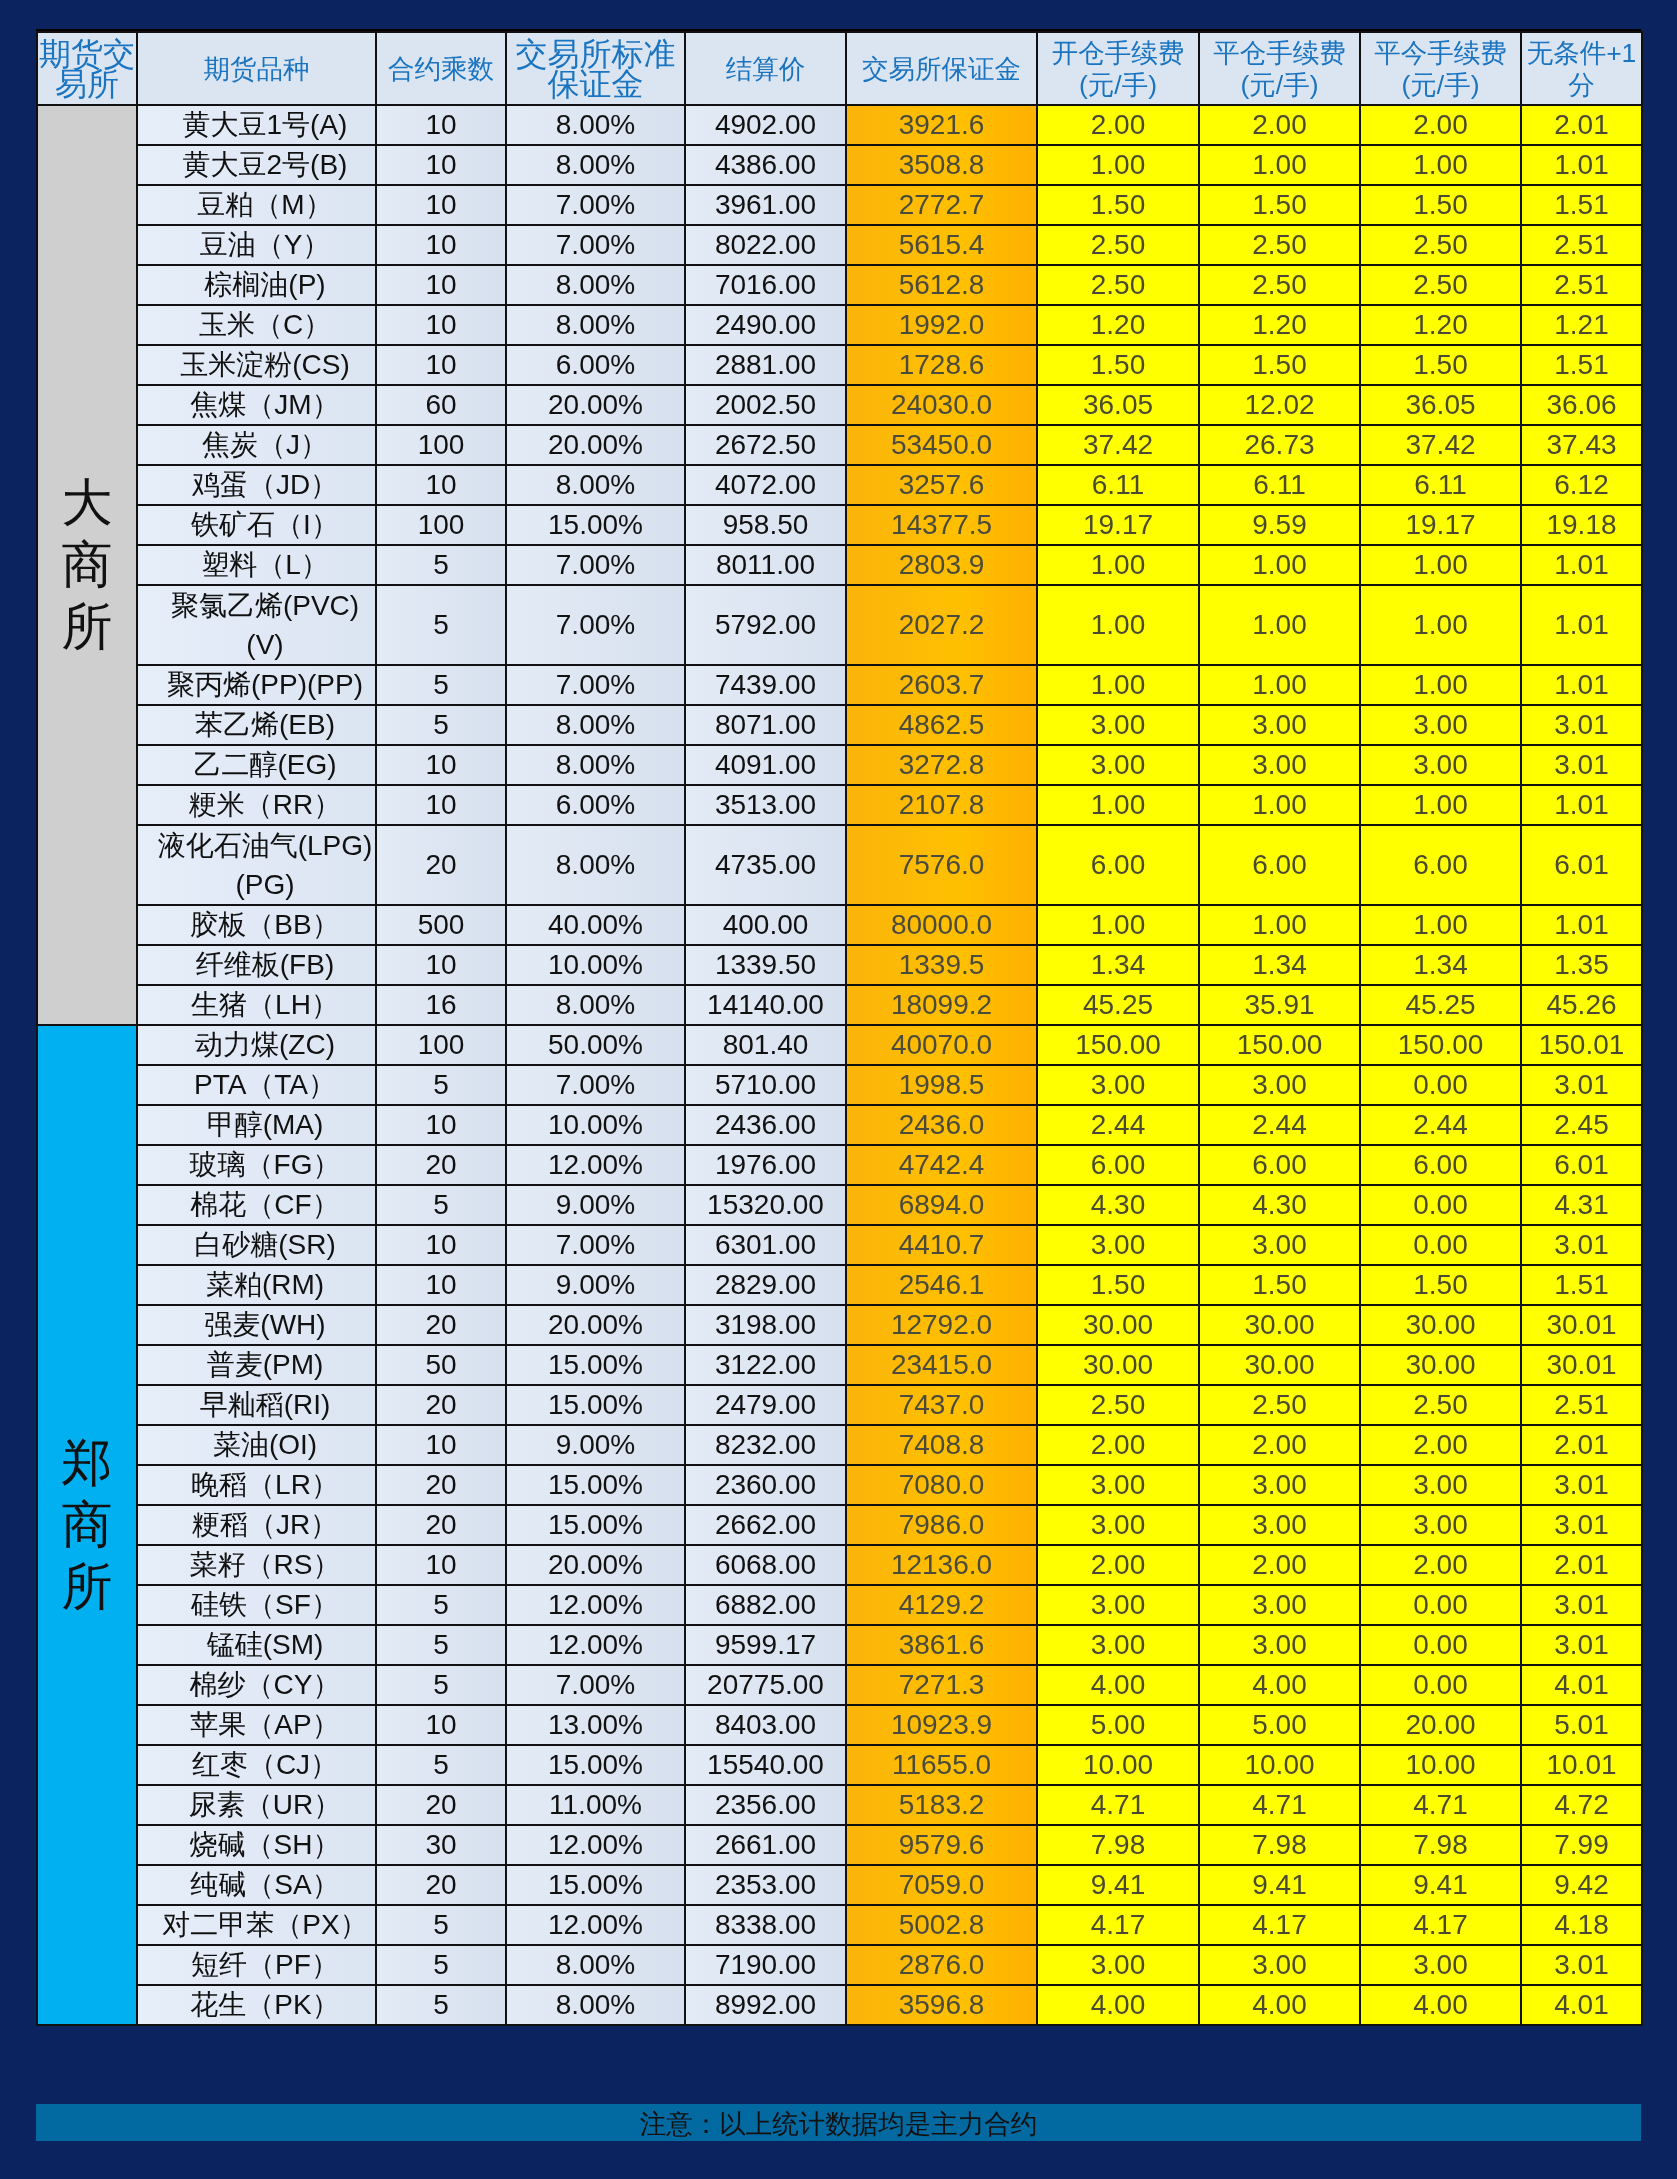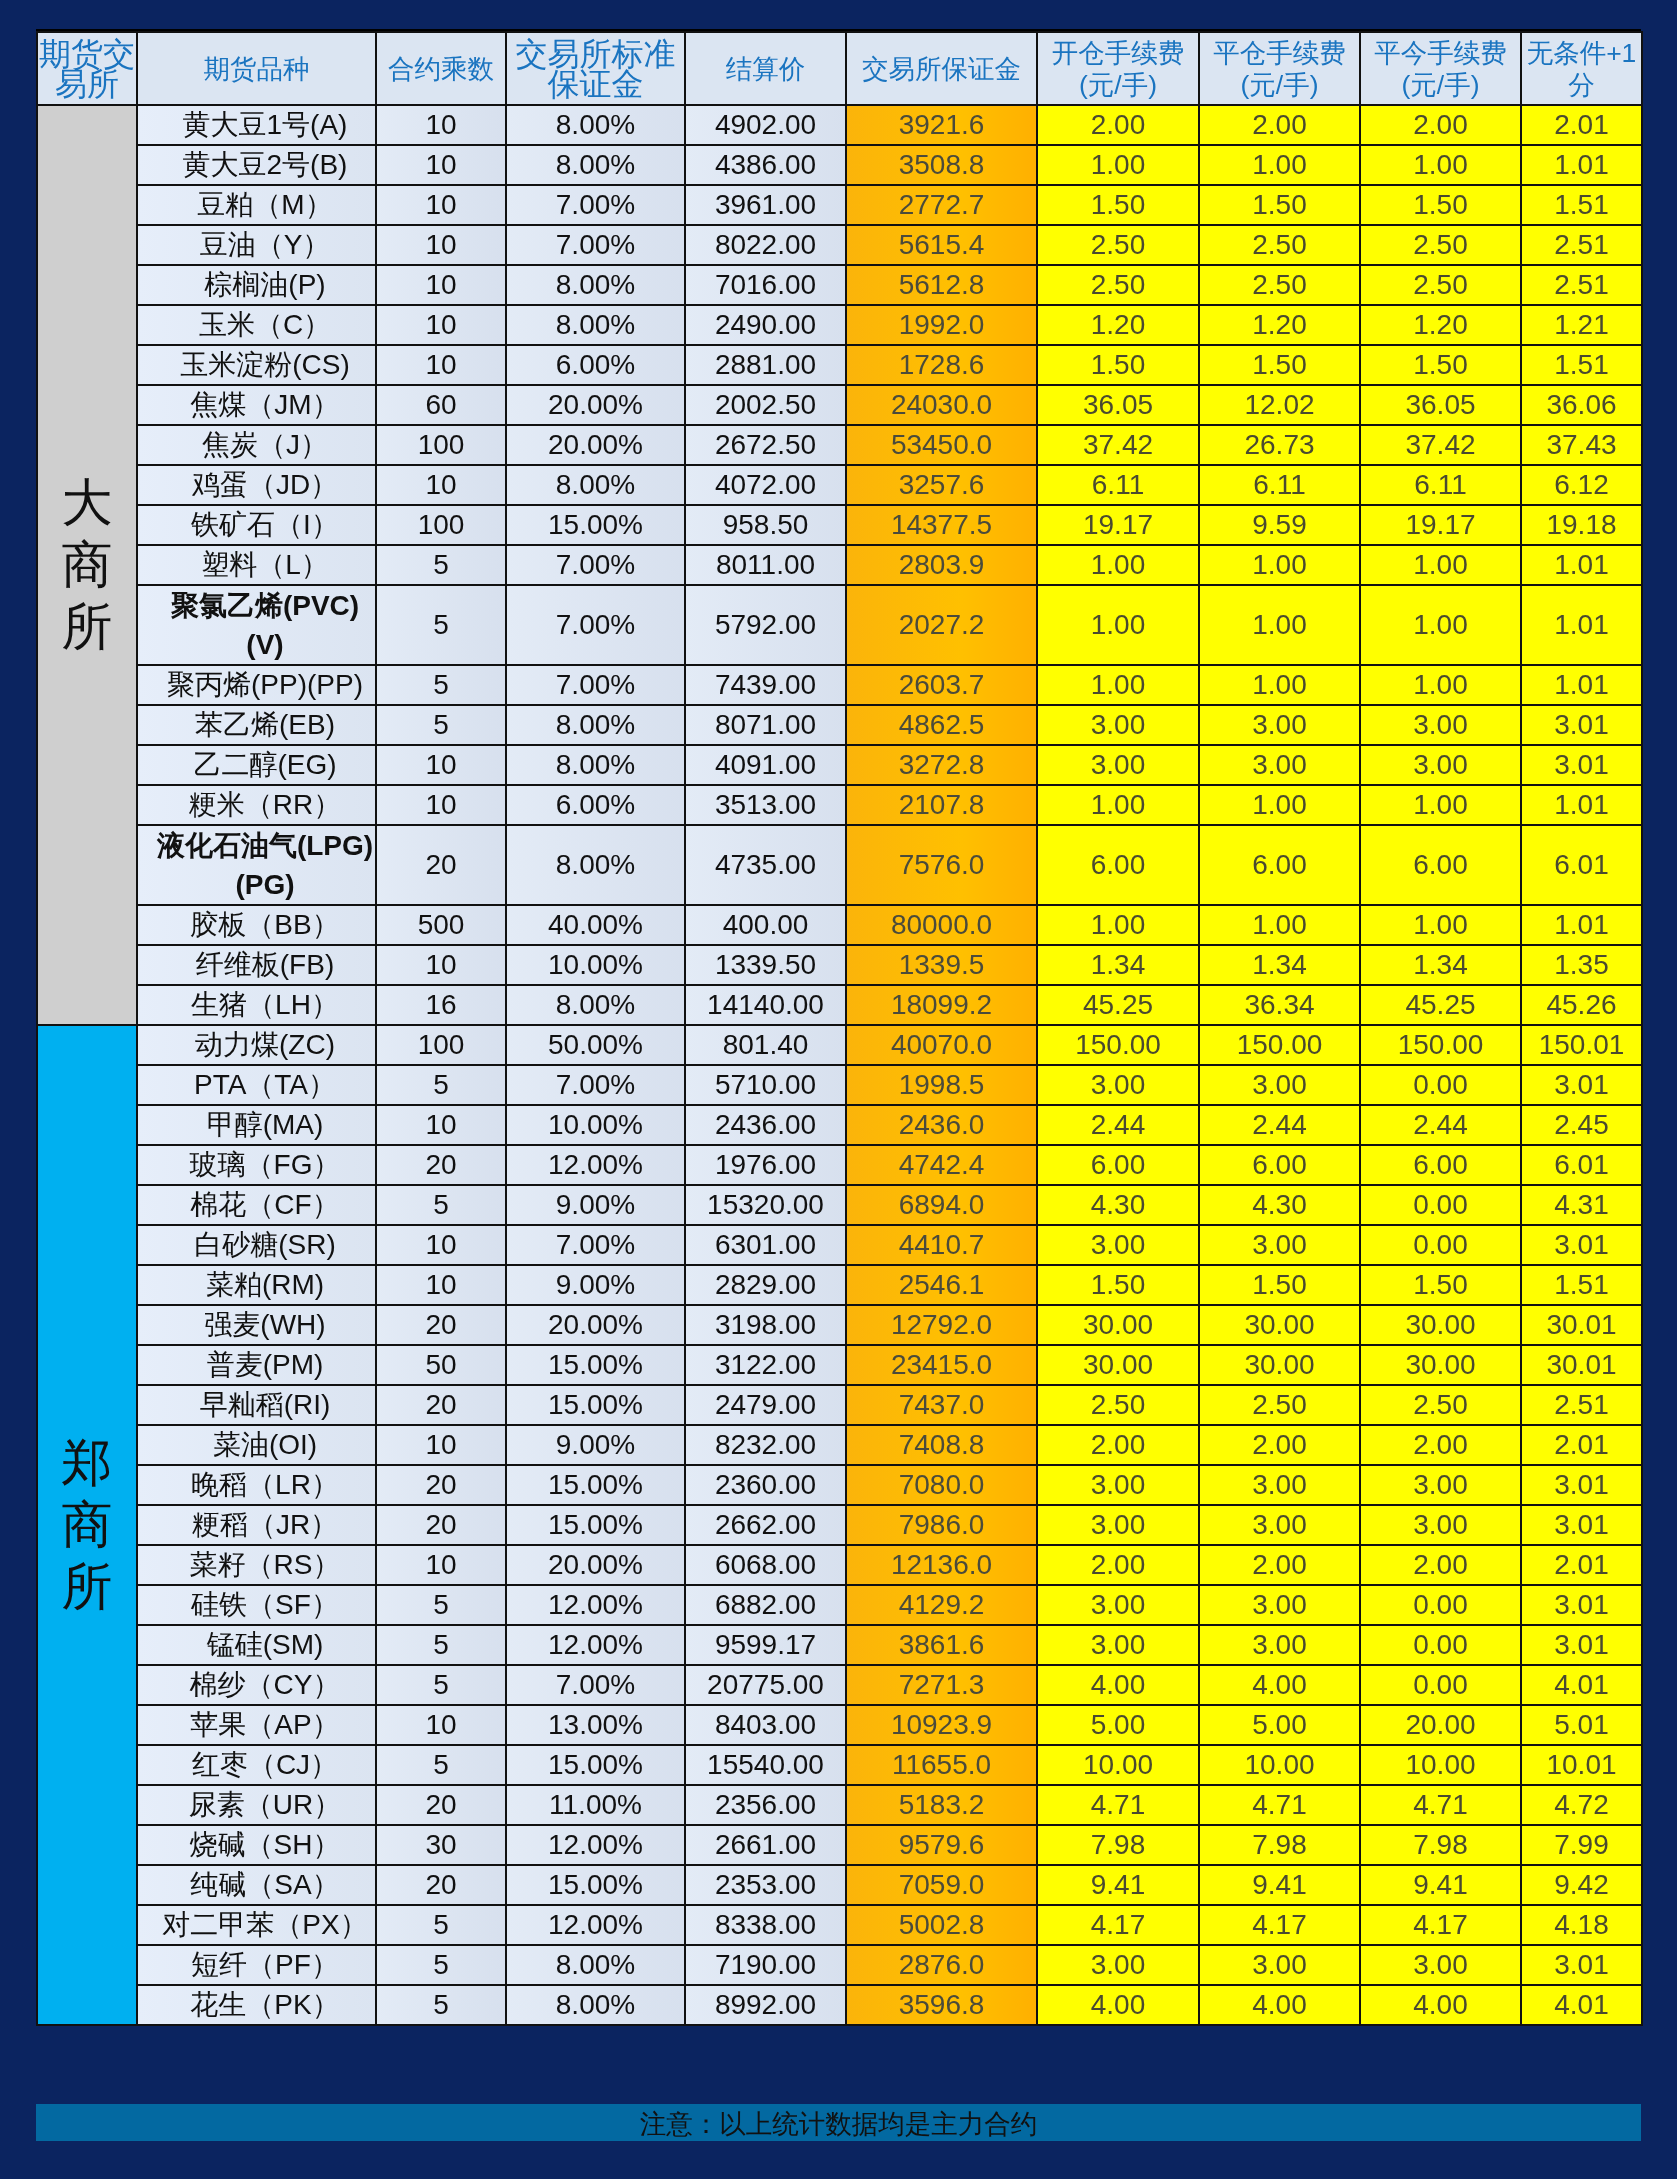--- a/index.html
+++ b/index.html
@@ -10,21 +10,21 @@
   table.grid { position: absolute; left: 0; top: 31px; border-collapse: collapse; table-layout: fixed; width: 1605px; }
   table.grid td, table.grid th { border: 2.6px solid #111; text-align: center; vertical-align: middle; overflow: hidden; white-space: nowrap; }
   th { background: #dbe5f2; color: #1a74c0; font-weight: normal; font-size: 26.5px; line-height: 32px; height: 73px; }
   th.small { font-size: 32px; line-height: 30px; }
   td { height: 40px; font-size: 28px; color: #111; line-height: 34px; }
   td.name { text-align: left; padding-left: 17px; background: linear-gradient(90deg,#e6eefa,#dbe4f1); }
   td.num { background: linear-gradient(90deg,#e3ebf6,#d7e0ee); }
   td.margin { background: linear-gradient(90deg,#fbb40a,#ffc000 60%,#ffb000); color: #4b4b3b; }
   td.fee { background: #ffff00; color: #4a4a30; }
   td.tall { height: 80px; }
-  td.name.wrap { white-space: normal; line-height: 39px; font-weight: bold; }
+  td.name.wrap { white-space: normal; line-height: 39px; }
   td.ex { font-size: 51px; line-height: 62px; color: #111; padding: 0; white-space: normal; }
   td.ex.dce { background: #cfcfcf; }
   td.ex.czce { background: #00b0f0; }
   .footer { position: absolute; left: 0; top: 2104px; width: 1605px; height: 37px; background: #0369a1; }
   .footnote { position: absolute; left: 0; width: 100%; top: 1.8px; text-align: center; font-size: 26.5px; color: #111; }
   .watermark { position: absolute; right: 5.3px; top: -12.4px; font-size: 39px; color: #fff; font-weight: bold; text-shadow: 1.8px 1.8px 1.8px #333, -0.9px -0.9px 0.9px #555; }
 </style>
 </head>
 <body>
 
@@ -279,21 +279,21 @@
           <td class="fee">1.34</td>
           <td class="fee">1.35</td>
         </tr>
         <tr>
           <td class="name">生猪（LH）</td>
           <td class="num">16</td>
           <td class="num">8.00%</td>
           <td class="num">14140.00</td>
           <td class="margin">18099.2</td>
           <td class="fee">45.25</td>
-          <td class="fee">36.34</td>
+          <td class="fee">35.91</td>
           <td class="fee">45.25</td>
           <td class="fee">45.26</td>
         </tr>
         <tr>
           <td class="ex czce" rowspan="25" style="height: 999px;">郑<br>商<br>所</td>
           <td class="name">动力煤(ZC)</td>
           <td class="num">100</td>
           <td class="num">50.00%</td>
           <td class="num">801.40</td>
           <td class="margin">40070.0</td>

